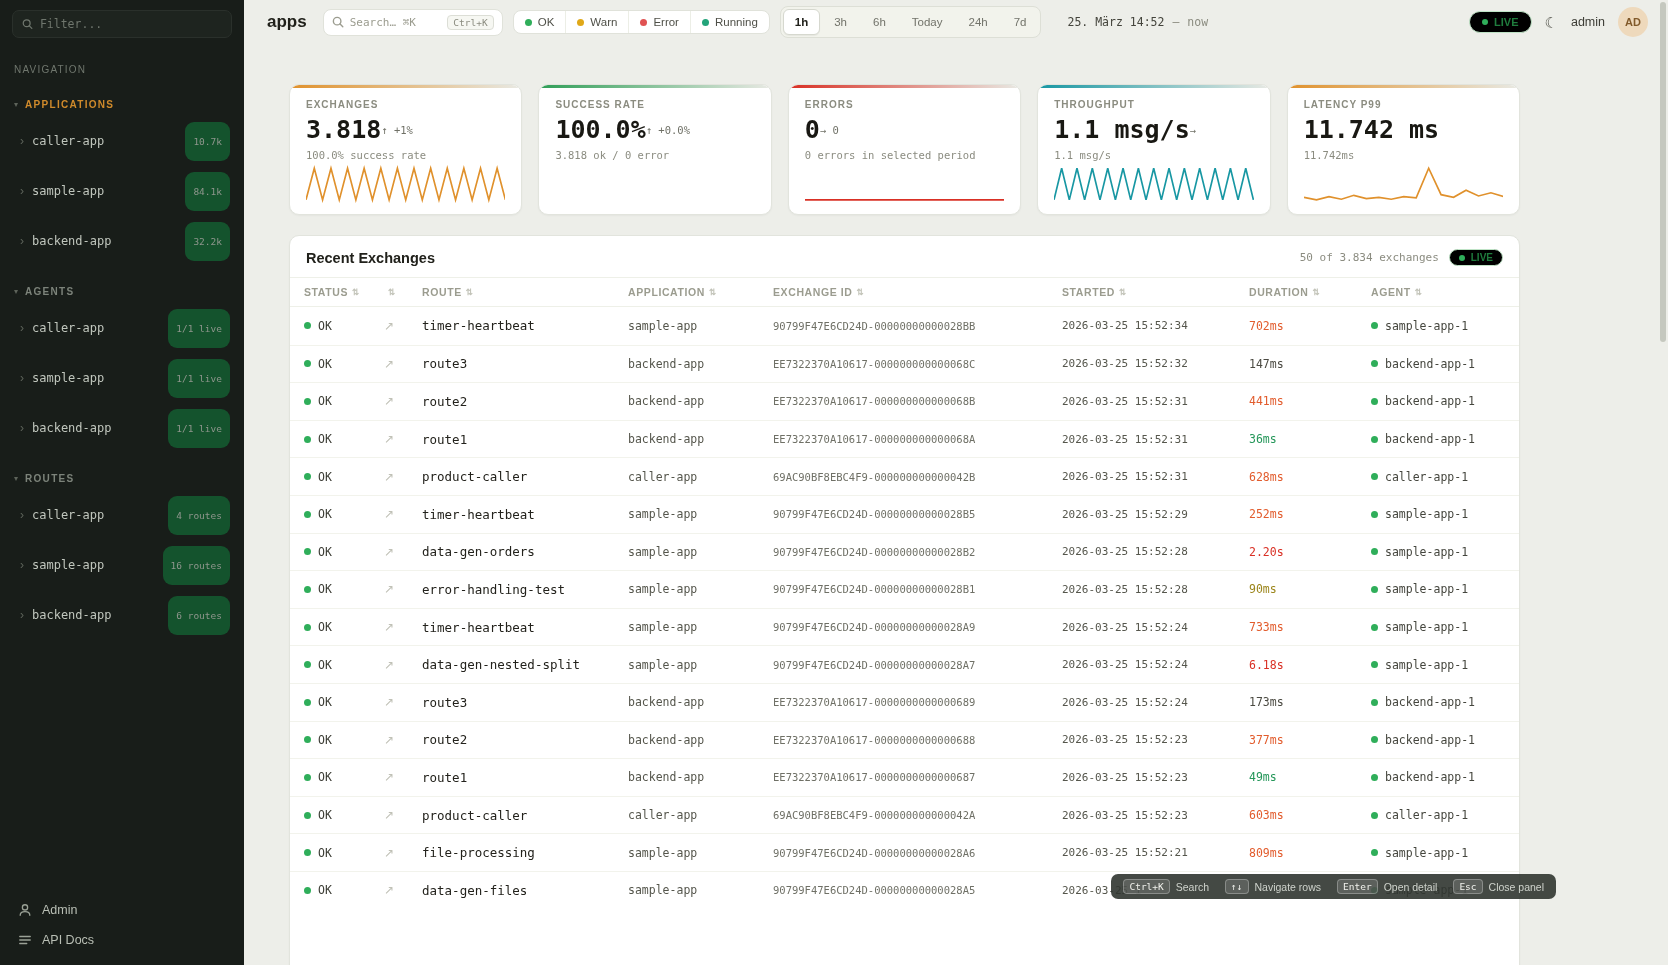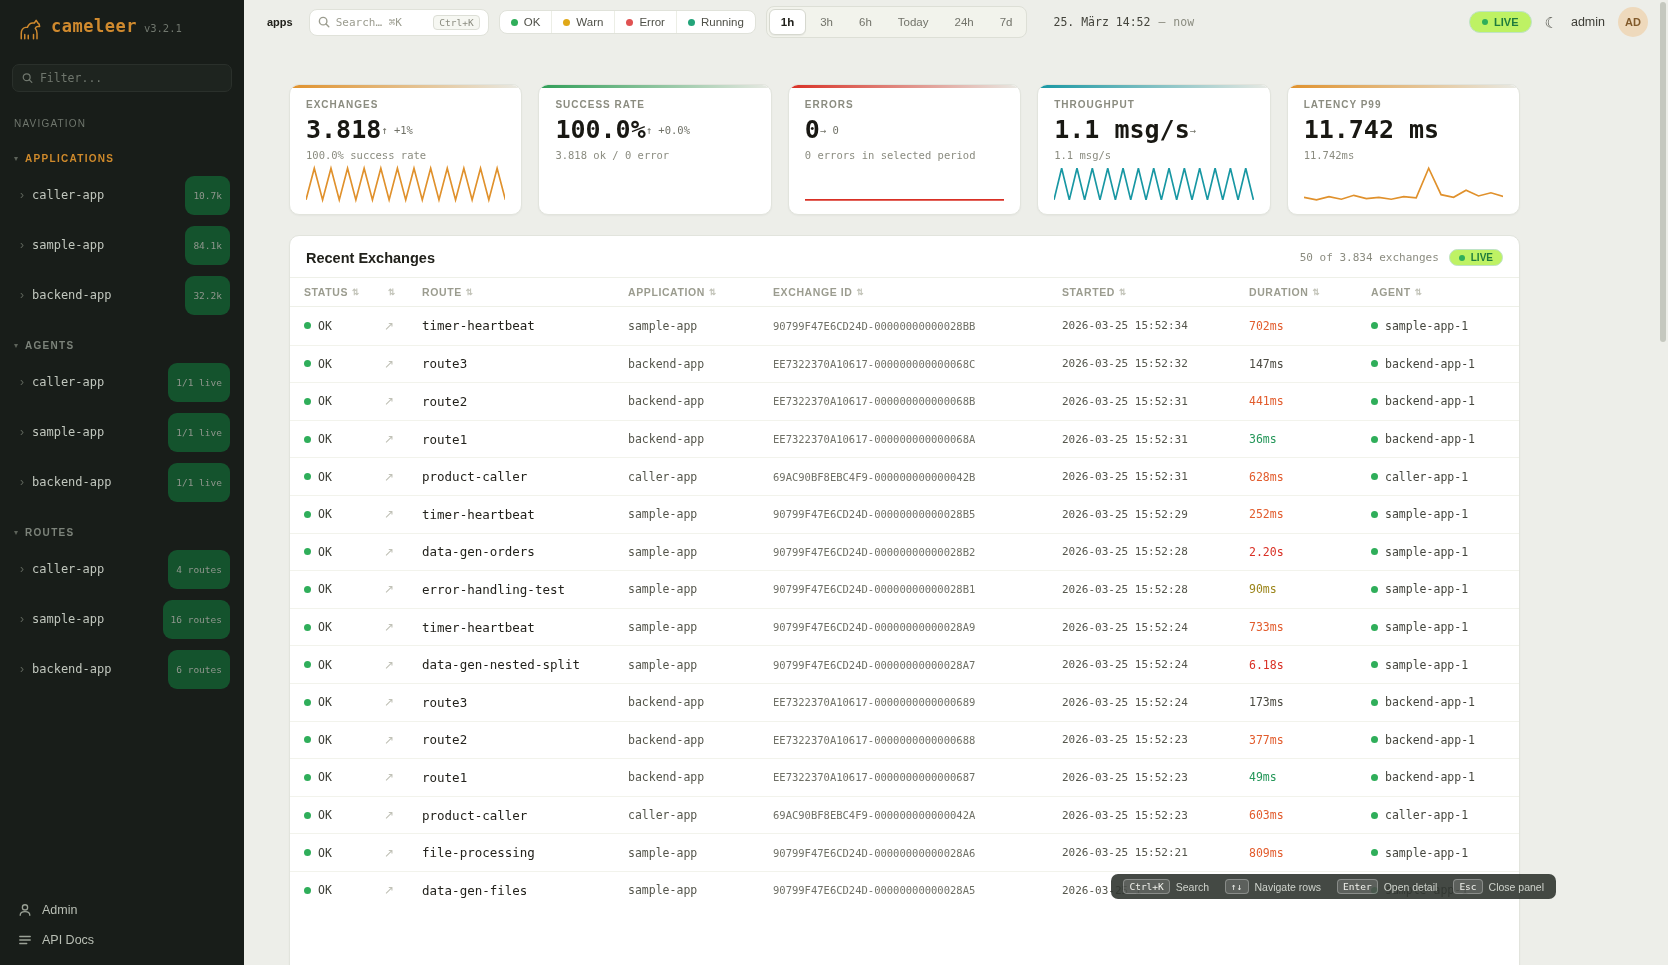--- a/index.html
+++ b/index.html
@@ -44,21 +44,21 @@
   }
   .sidebar-footer { position:absolute; bottom:10px; left:0; right:0; }
   .footer-item { display:flex; align-items:center; gap:10px; padding:8px 18px; font-size:12.5px; color:#b9bfb5; cursor:pointer; }
   .footer-item svg { flex-shrink:0; }
 
   
   .main { flex:1; display:flex; flex-direction:column; overflow:hidden; position:relative; }
 
   
   .topbar { height:44px; display:flex; align-items:center; gap:10px; padding:0 20px 0 23px; flex-shrink:0; }
-  .page-label { font-size:11px; font-weight:bold; color:#21211b; margin-right:6px; }
+  .page-label { font-size:17px; font-weight:bold; color:#21211b; margin-right:6px; }
   .search-pill {
     display:flex; align-items:center; gap:6px; background:#fff; border:1px solid #e0e2da;
     border-radius:8px; padding:5px 8px; width:180px;
   }
   .search-pill input {
     border:none; outline:none; flex:1; width:60px; background:transparent;
     font-family:"DejaVu Sans Mono", monospace; font-size:11px; color:#45463e;
   }
   .search-pill input::placeholder { color:#9b9c8f; }
   kbd.hint {
@@ -68,21 +68,21 @@
   .chips { display:flex; background:#fff; border:1px solid #e0e2da; border-radius:8px; overflow:hidden; }
   .chip { display:flex; align-items:center; gap:6px; padding:5px 11px; font-size:11.5px; color:#4f5048; cursor:pointer; }
   .chip + .chip { border-left:1px solid #eceee6; }
   .chip-dot { width:7px; height:7px; border-radius:50%; background:var(--dot); }
   .ranges { display:flex; gap:2px; background:#f2f3ec; border:1px solid #dddfd6; border-radius:8px; padding:2px; }
   .range-btn { padding:6px 11px; border-radius:6px; font-size:11.5px; color:#72736a; cursor:pointer; border:1px solid transparent; }
   .range-btn.range-true { background:#fff; border-color:#d6d8cf; color:#21211b; font-weight:bold; box-shadow:0 1px 1px rgba(0,0,0,.05); }
   .daterange { display:flex; align-items:center; gap:8px; margin-left:16px; font-family:"DejaVu Sans Mono", monospace; font-size:11.5px; color:#44443c; cursor:pointer; }
   .daterange .sep, .daterange .to { color:#8b8c80; }
   .topbar-right { margin-left:auto; display:flex; align-items:center; gap:13px; }
-  .live-badge { display:flex; align-items:center; gap:6px; background:#bef264; border:1px solid #bfe3c6; color:#1f7c3d; padding:4px 12px; border-radius:999px; font-size:11px; font-weight:bold; }
+  .live-badge { display:flex; align-items:center; gap:6px; background:#000000; border:1px solid #bfe3c6; color:#1f7c3d; padding:4px 12px; border-radius:999px; font-size:11px; font-weight:bold; }
   .live-dot { width:6px; height:6px; border-radius:50%; background:#2fae5a; }
   .moon-btn { background:transparent; border:none; font-size:15px; color:#5c5d55; cursor:pointer; line-height:1; }
   .user-name { font-size:12.5px; color:#3c3c35; }
   .avatar { width:30px; height:30px; border-radius:50%; background:#eed9bc; color:#81592a; font-size:11px; font-weight:bold; display:flex; align-items:center; justify-content:center; cursor:pointer; }
 
   
   .content { flex:1; padding:40px 148px 0 45px; overflow:hidden; }
   .cards { display:flex; gap:16px; }
   .card {
     flex:1; background:#fff; border:1px solid #e2e4dd; border-radius:10px;
@@ -134,27 +134,20 @@
     border-radius:4px; padding:1px 5px;
   }
 
   
   .scroll-thumb { position:fixed; top:2px; right:2px; width:6px; height:340px; border-radius:3px; background:#c5c8bf; }
 </style>
 </head>
 <body>
 
 <aside class="sidebar">
-  <div class="logo-row">
-    <svg width="28" height="28" viewBox="0 0 32 32" fill="none" stroke="#d08a2e" stroke-width="1.7" stroke-linecap="round" stroke-linejoin="round">
-      <path d="M6 26 L6 20 Q6 14 11 13 L13 13 Q15 8 19 8 L21 8 L23 5 L25 8 Q27 9 27 12 L25 12 Q23 12 22 14 Q24 16 24 20 L24 26 M10 26 L10 21 M20 26 L20 21 M14 26 L14 22"></path>
-    </svg>
-    <span class="logo-name">cameleer</span>
-    <span class="logo-ver">v3.2.1</span>
-  </div>
 
   <div class="filter-box">
     <svg width="12" height="12" viewBox="0 0 14 14" fill="none" stroke="#6f766d" stroke-width="1.6" stroke-linecap="round">
       <circle cx="6" cy="6" r="4.4"></circle>
         <path d="M9.4 9.4 L12.6 12.6"></path>
     </svg>
     <input placeholder="Filter..." style="">
   </div>
 
   <div class="nav-label">NAVIGATION</div>

